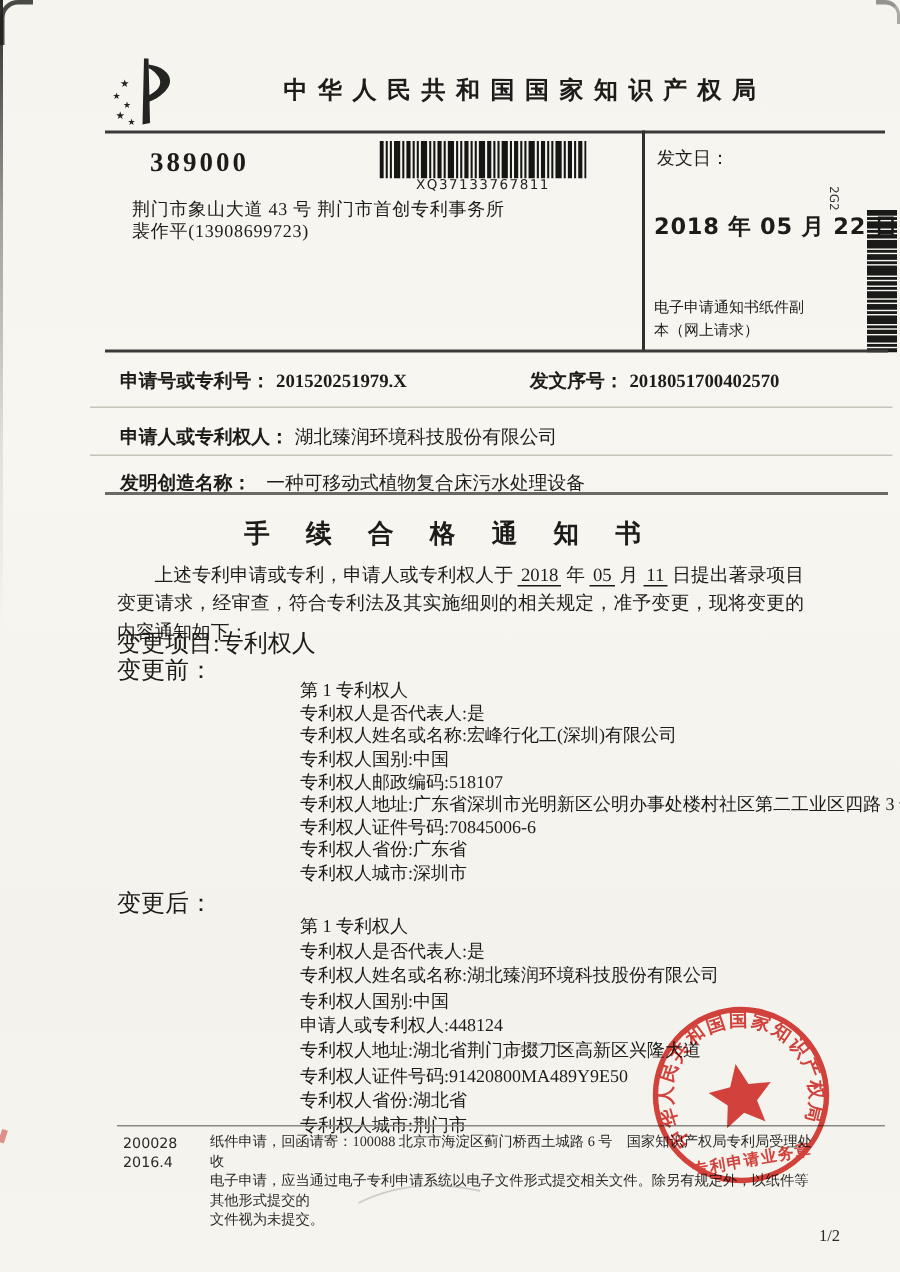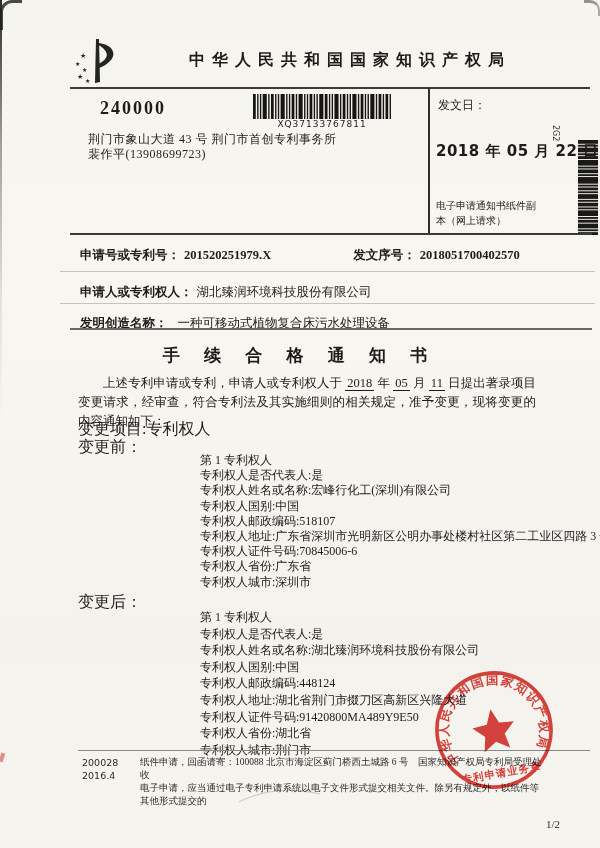--- a/index.html
+++ b/index.html
@@ -63,21 +63,21 @@
       <text x="6" y="22" font-size="7" fill="#242422">★</text>
       <text x="1" y="30" font-size="6" fill="#242422">★</text>
       <text x="8" y="36" font-size="6" fill="#242422">★</text>
       <text x="3" y="43" font-size="7" fill="#242422">★</text>
       <text x="11" y="47" font-size="6" fill="#242422">★</text>
     </svg>
   </div>
   <div class="abs office-title" style="left:130px; top:50px; width:440px;">中华人民共和国国家知识产权局</div>
   <div class="abs hline" style="left:70px; top:87px; width:520px; height:2px;"></div>
 
-  <div class="abs postal" style="left:100px; top:98px;">240000</div>
+  <div class="abs postal" style="left:100px; top:98px;">389000</div>
   <div class="abs" style="left:253px; top:94px;">
     <svg width="138" height="25" viewBox="0 0 100 20" preserveAspectRatio="none">
       <g fill="#151514">
         <rect x="0" width="2" height="20"></rect>
           <rect x="3" width="1" height="20"></rect>
           <rect x="5" width="1" height="20"></rect>
         <rect x="7" width="3" height="20"></rect>
           <rect x="11" width="1" height="20"></rect>
           <rect x="13" width="2" height="20"></rect>
         <rect x="16" width="1" height="20"></rect>
@@ -209,21 +209,21 @@
       <div>专利权人省份:广东省</div>
       <div>专利权人城市:深圳市</div>
     </div>
 
   <div class="abs chg" style="left:78px; top:592px;">变更后：</div>
   <div class="abs chg-list loose" style="left:200px; top:609px;">
       <div>第 1 专利权人</div>
       <div>专利权人是否代表人:是</div>
       <div>专利权人姓名或名称:湖北臻润环境科技股份有限公司</div>
       <div>专利权人国别:中国</div>
-      <div>专利权人邮政编码:448124</div>
+      <div>申请人或专利权人:448124</div>
       <div>专利权人地址:湖北省荆门市掇刀区高新区兴隆大道</div>
       <div>专利权人证件号码:91420800MA489Y9E50</div>
       <div>专利权人省份:湖北省</div>
       <div>专利权人城市:荆门市</div>
     </div>
 
   <svg class="abs" style="left:330px; top:688px;" width="60" height="25">
     <path d="M5 18 Q 25 2 52 12" stroke="rgba(90,90,88,.45)" stroke-width="1.4" fill="none"></path>
   </svg>
   <svg class="abs" style="left:235px; top:780px;" width="90" height="28">
@@ -231,20 +231,21 @@
   </svg>
 
   <div class="abs hline" style="left:78px; top:750px; width:512px; height:1px; background:#8a8883;"></div>
   <div class="abs footer-no" style="left:82px; top:756px;">
     <span style="display:block;">200028</span>
     <span style="display:block;">2016.4</span>
   </div>
   <div class="abs footer-txt" style="left:140px; top:756px; width:402px;">
     <span style="display:block;">纸件申请，回函请寄：100088  北京市海淀区蓟门桥西土城路 6 号　国家知识产权局专利局受理处收</span>
     <span style="display:block;">电子申请，应当通过电子专利申请系统以电子文件形式提交相关文件。除另有规定外，以纸件等其他形式提交的</span>
+    <span style="display:block;">文件视为未提交。</span>
   </div>
   <div class="abs pagenum" style="left:546px; top:818px;">1/2</div>
 
   <div class="abs seal-wrap" style="left:419px; top:655px; width:150px; height:150px;">
     <svg width="150" height="150" viewBox="0 0 150 150">
       <circle cx="75" cy="75" r="57" fill="none" stroke="#d8342e" stroke-width="3.6"></circle>
       <path id="sealArc" d="M 37.3 101.4 A 46 46 0 1 1 112.7 101.4" fill="none"></path>
       <text font-size="12.5" fill="#d8342e" letter-spacing="1.6" font-family="Liberation Serif,serif" font-weight="bold">
         <textPath href="#sealArc" startOffset="50%" text-anchor="middle">中华人民共和国国家知识产权局</textPath>
       </text>

